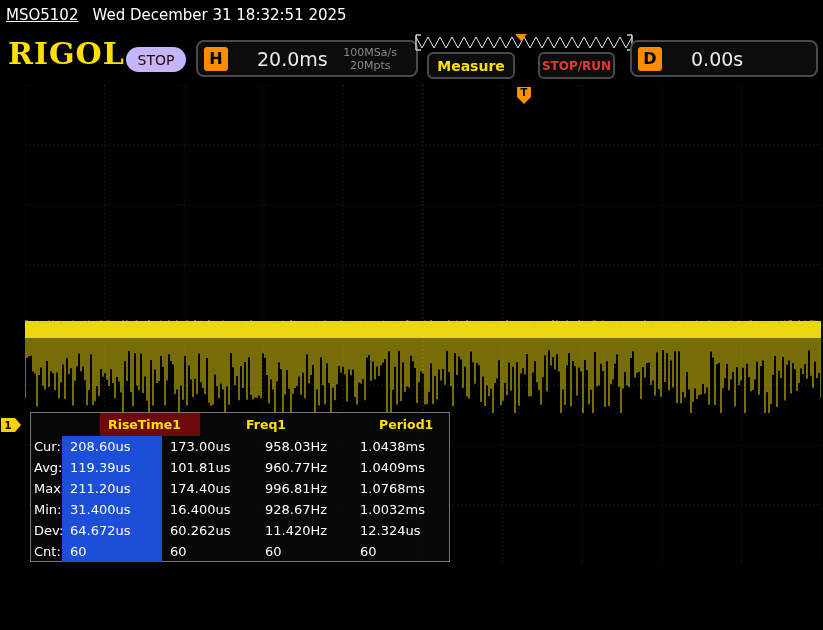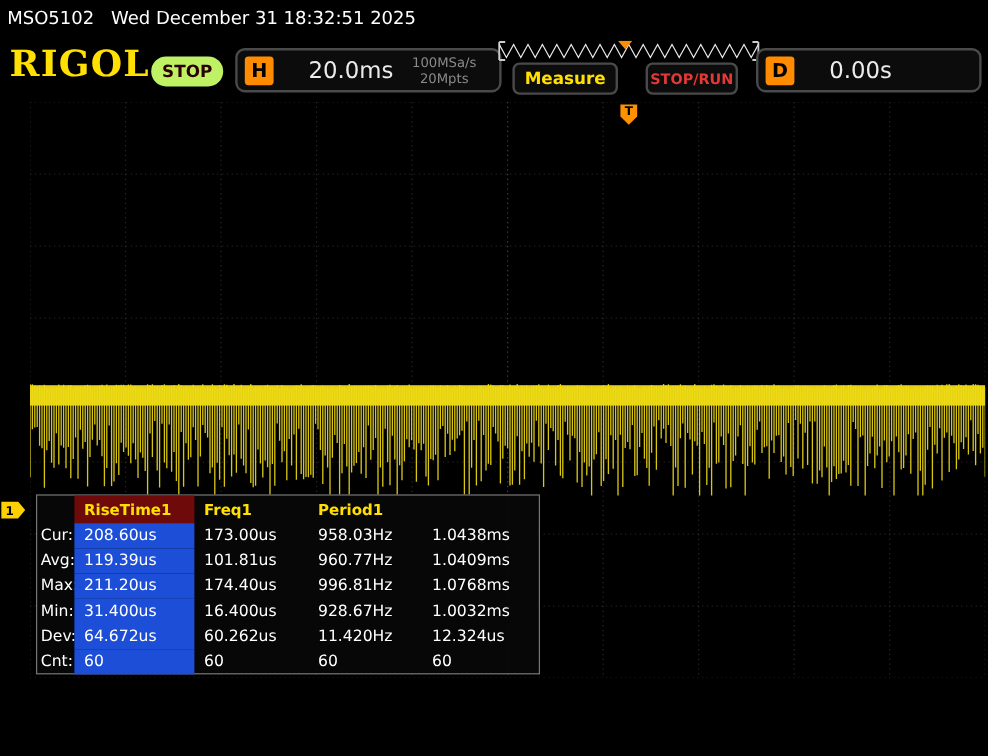--- a/index.html
+++ b/index.html
@@ -2,27 +2,27 @@
 <html><head>
 <meta charset="utf-8">
 <style>
   html,body{margin:0;padding:0;background:#000;}
   .screen{position:relative;width:823px;height:630px;background:#000;overflow:hidden;
           font-family:"DejaVu Sans","Liberation Sans",sans-serif;}
 
   
   .statusbar{position:absolute;left:0;top:0;right:0;height:30px;color:#fff;font-size:15px;
              line-height:30px;padding-left:6px;}
-  .statusbar .model{margin-right:14px;}
+  .statusbar .model{margin-right:14px;text-decoration:underline;}
 
   
   .brand{position:absolute;left:8px;top:36px;color:#ffe000;font-size:30px;font-weight:800;
          letter-spacing:1px;font-family:"DejaVu Serif","Liberation Serif",serif;}
   .stop-pill{position:absolute;left:126px;top:47px;width:60px;height:25px;border-radius:13px;
-             background:#bef264;color:#2b0000;font-weight:bold;font-size:14px;
+             background:#c4b5fd;color:#2b0000;font-weight:normal;font-size:14px;
              display:flex;align-items:center;justify-content:center;}
   .panel{position:absolute;background:#0c0c0c;border:2px solid #4a4a4a;border-radius:8px;
          box-sizing:border-box;display:flex;align-items:center;}
   .hpanel{left:196px;top:40px;width:222px;height:37px;}
   .dpanel{left:630px;top:40px;width:188px;height:37px;}
   .tag{width:24px;height:24px;background:#ff8c00;border-radius:3px;color:#000;font-weight:bold;
        font-size:16px;display:flex;align-items:center;justify-content:center;margin-left:6px;flex:none;}
   .big-val{color:#ececec;font-size:19px;margin-left:29px;white-space:nowrap;}
   .hrates{margin-left:auto;margin-right:19px;text-align:center;color:#8a8a8a;font-size:11px;line-height:13px;}
 
@@ -40,21 +40,21 @@
 
   
   .meas-panel{position:absolute;left:30px;top:412px;width:420px;height:150px;
               background:rgba(8,8,8,0.9);border:1px solid #777;box-sizing:border-box;}
   .mrow{display:flex;align-items:stretch;height:21px;}
   .mrow.mheader{height:23px;}
   .mcell-label{width:28px;padding-left:3px;color:#fff;font-size:13px;display:flex;align-items:center;flex:none;}
   .mcell{width:95px;padding-left:8px;color:#fff;font-size:13px;box-sizing:border-box;
          display:flex;align-items:center;flex:none;white-space:nowrap;}
   .mcell.c1{width:100px;background:#1d4ed8;}
-  .mhead{color:#ffe000;font-size:12.5px;font-weight:bold;}
+  .mhead{color:#ffe000;font-size:12.5px;font-weight:bold;margin-left:38px;}
   .mrow.mheader .c1{background:#6e0a0a;}
 
   
   .bottombar{position:absolute;left:0;top:570px;width:823px;height:60px;background:#000;}
 </style>
 </head>
 <body>
 
 <div class="screen">
 

